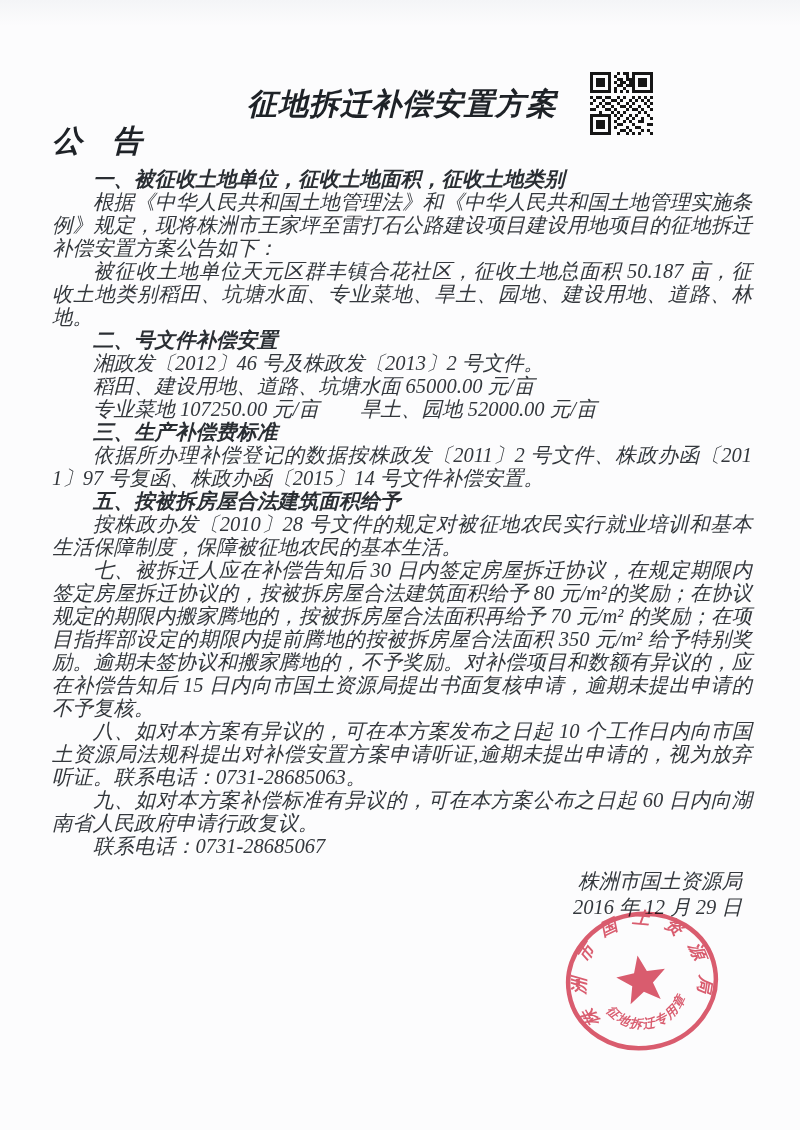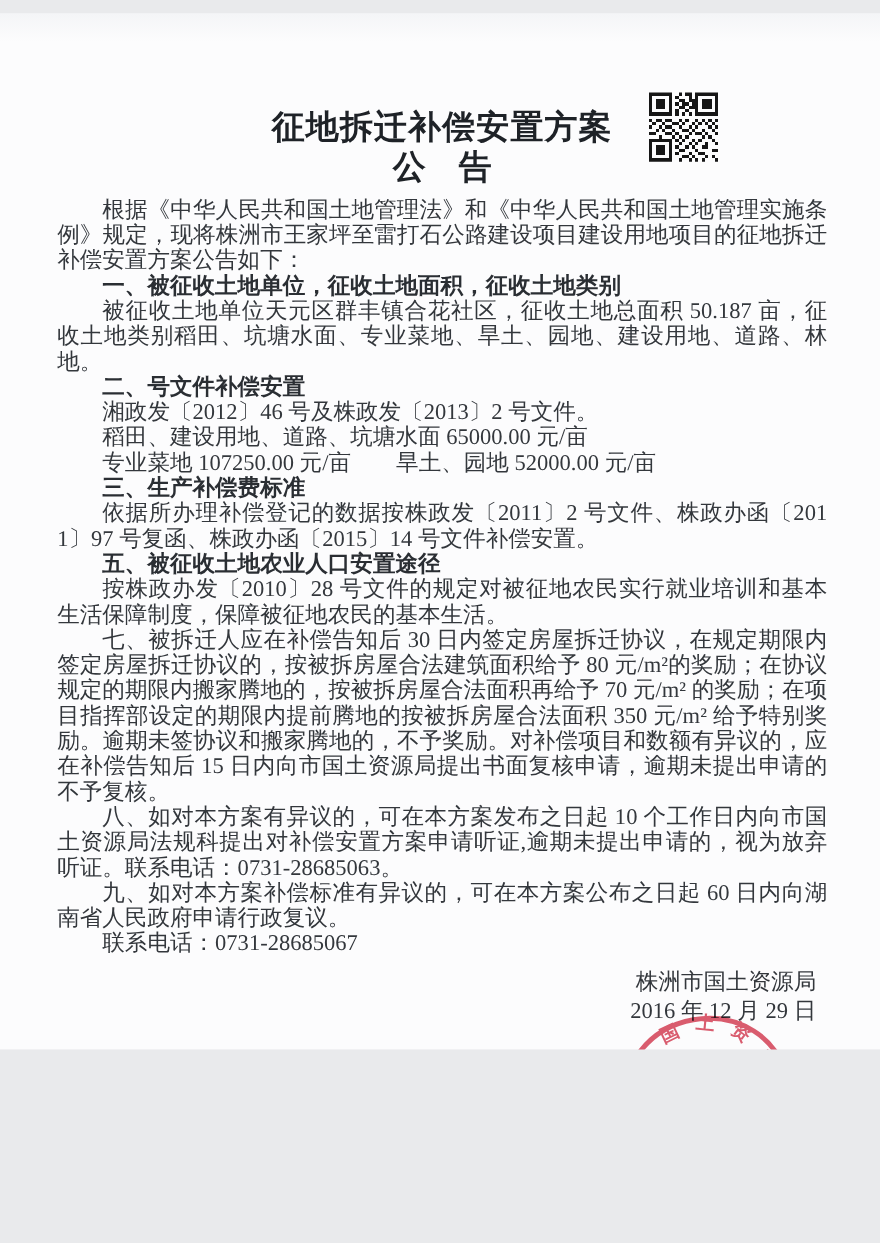--- a/index.html
+++ b/index.html
@@ -1,38 +1,39 @@
 <!DOCTYPE html>
 <html><head>
 <meta charset="utf-8">
 <style>
   html,body{margin:0;padding:0;background:#e9eaec;}
   .page{
     position:relative;
-    width:800px;height:942px;
-    margin:12px auto;
+    width:800px;height:1130px;
+    margin:0 auto;
     background:linear-gradient(180deg,#f4f5f7 0,#fcfcfd 26px,#fcfcfd 100%);
     overflow:hidden;
     font-family:"Liberation Serif","DejaVu Serif",serif;
     color:#33373c;
+    font-style:italic;
   }
   .content{
     position:absolute;
     left:52px;top:86px;width:700px;
   }
   .doc-title{
     margin:0;
     font-size:30px;line-height:36px;
     font-weight:bold;text-align:center;
     letter-spacing:1px;color:#1e2227;
   }
   .doc-subtitle{
     margin:2px 0 10px 0;
     font-size:30px;line-height:34px;
-    font-weight:bold;text-align:center;
+    font-weight:bold;text-align:left;
     color:#1e2227;
   }
   p.para{
     margin:0;
     font-size:20.5px;line-height:23px;
     text-indent:2em;
     text-align:justify;
     text-justify:inter-ideograph;
     word-break:break-all;
   }
@@ -78,30 +79,30 @@
          M9,17h2v1H9z M14,17h1v1h-1z M19,17h2v1h-2z
          M8,18h1v1H8z M12,18h1v1h-1z M15,18h2v1h-2z
          M10,19h2v1h-2z M13,19h1v1h-1z M17,19h1v1h-1z M19,19h1v1h-1z
          M9,20h1v1H9z M12,20h1v1h-1z M14,20h1v1h-1z M16,20h1v1h-1z M20,20h1v1h-1z"></path>
   </svg>
 
   <div class="content">
     <h1 class="doc-title">征地拆迁补偿安置方案</h1>
     <h2 class="doc-subtitle">公　告</h2>
 
+    <p class="para heading">一、被征收土地单位，征收土地面积，征收土地类别</p>
     <p class="para">根据《中华人民共和国土地管理法》和《中华人民共和国土地管理实施条例》规定，现将株洲市王家坪至雷打石公路建设项目建设用地项目的征地拆迁补偿安置方案公告如下：</p>
-    <p class="para heading">一、被征收土地单位，征收土地面积，征收土地类别</p>
     <p class="para">被征收土地单位天元区群丰镇合花社区，征收土地总面积 50.187 亩，征收土地类别稻田、坑塘水面、专业菜地、旱土、园地、建设用地、道路、林地。</p>
     <p class="para heading">二、号文件补偿安置</p>
     <p class="para">湘政发〔2012〕46 号及株政发〔2013〕2 号文件。</p>
     <p class="para">稻田、建设用地、道路、坑塘水面 65000.00 元/亩</p>
     <p class="para">专业菜地 107250.00 元/亩　　旱土、园地 52000.00 元/亩</p>
     <p class="para heading">三、生产补偿费标准</p>
     <p class="para">依据所办理补偿登记的数据按株政发〔2011〕2 号文件、株政办函〔2011〕97 号复函、株政办函〔2015〕14 号文件补偿安置。</p>
-    <p class="para heading">五、被征收土地农业人口安置途径</p>
+    <p class="para heading">五、按被拆房屋合法建筑面积给予</p>
     <p class="para">按株政办发〔2010〕28 号文件的规定对被征地农民实行就业培训和基本生活保障制度，保障被征地农民的基本生活。</p>
     <p class="para">七、被拆迁人应在补偿告知后 30 日内签定房屋拆迁协议，在规定期限内签定房屋拆迁协议的，按被拆房屋合法建筑面积给予 80 元/m²的奖励；在协议规定的期限内搬家腾地的，按被拆房屋合法面积再给予 70 元/m² 的奖励；在项目指挥部设定的期限内提前腾地的按被拆房屋合法面积 350 元/m² 给予特别奖励。逾期未签协议和搬家腾地的，不予奖励。对补偿项目和数额有异议的，应在补偿告知后 15 日内向市国土资源局提出书面复核申请，逾期未提出申请的不予复核。</p>
     <p class="para">八、如对本方案有异议的，可在本方案发布之日起 10 个工作日内向市国土资源局法规科提出对补偿安置方案申请听证,逾期未提出申请的，视为放弃听证。联系电话：0731-28685063。</p>
     <p class="para">九、如对本方案补偿标准有异议的，可在本方案公布之日起 60 日内向湖南省人民政府申请行政复议。</p>
     <p class="para">联系电话：0731-28685067</p>
 
     <div class="signature">
       <div>株洲市国土资源局</div>
       <div>2016 年 12 月 29 日</div>
     </div>

